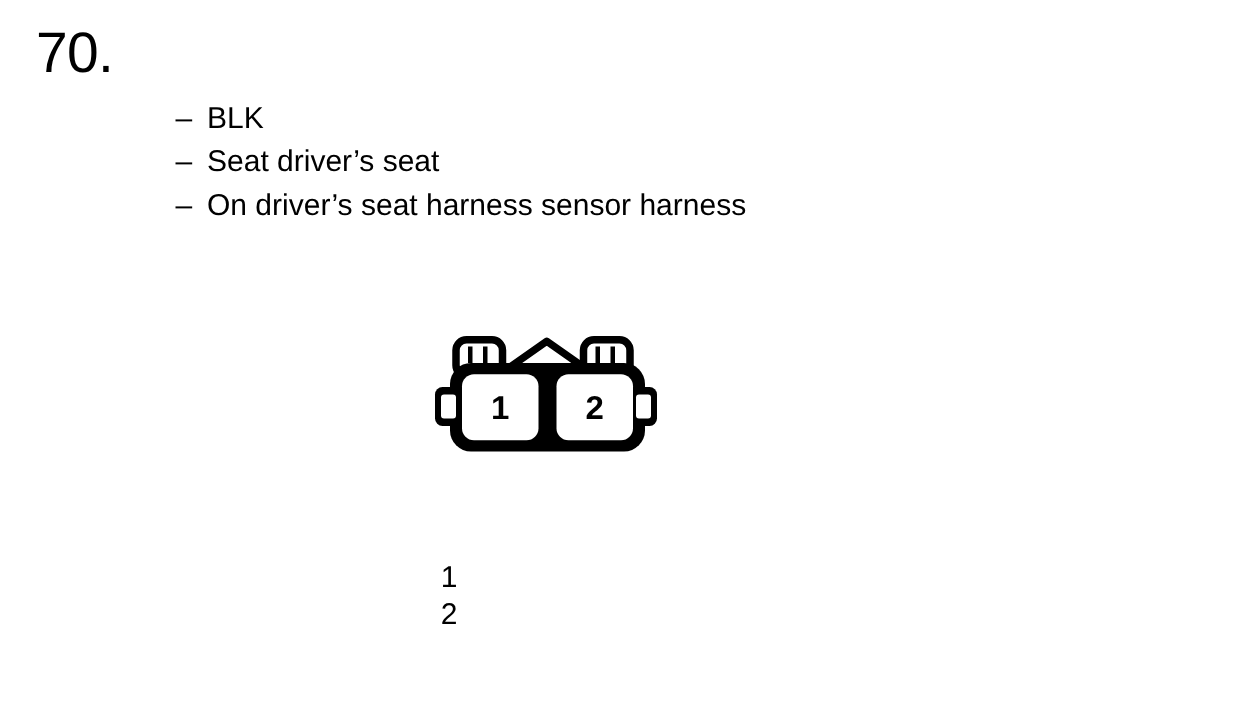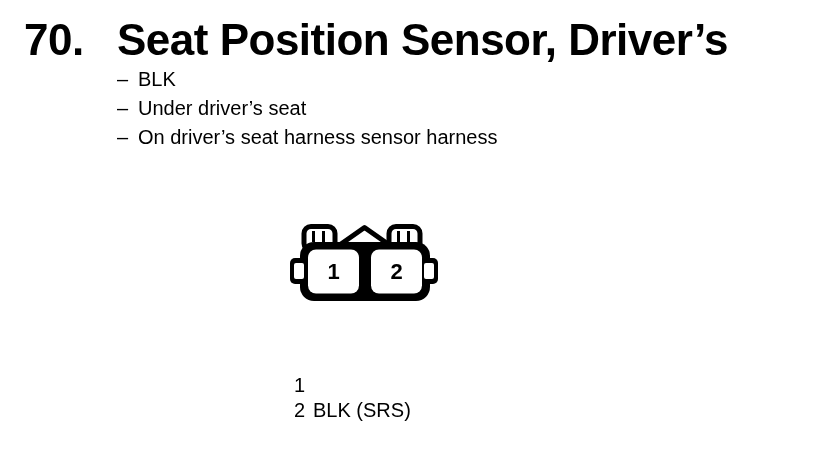--- a/index.html
+++ b/index.html
@@ -13,22 +13,22 @@
     width: 832px;
     height: 472px;
     background: #ffffff;
     overflow: hidden;
   }
   .heading {
     position: absolute;
     top: 17px;
     left: 24px;
     display: flex;
-    font-weight: bold;
-    font-size: 44px;
+    font-weight: normal;
+    font-size: 38px;
     line-height: 1.05;
     letter-spacing: -0.5px;
     white-space: nowrap;
   }
   .heading .item-number { width: 93px; }
   .notes {
     position: absolute;
     top: 65px;
     left: 117px;
     font-size: 20px;
@@ -62,31 +62,30 @@
     font-size: 22px;
   }
 </style>
 </head>
 <body>
 
 <div class="page">
 
   <div class="heading">
     <span class="item-number">70.</span>
-    <span class="title-text">Seat Position Sensor, Driver’s</span>
   </div>
 
   <div class="notes">
     <div class="note-row">
       <span class="bullet">–</span>
       <span>BLK</span>
     </div>
     <div class="note-row">
       <span class="bullet">–</span>
-      <span>Under driver’s seat</span>
+      <span>Seat driver’s seat</span>
     </div>
     <div class="note-row">
       <span class="bullet">–</span>
       <span>On driver’s seat harness sensor harness</span>
     </div>
   </div>
 
   <div class="connector-wrap">
     <svg width="152" height="82" viewBox="0 0 152 82">
 
@@ -115,17 +114,16 @@
       <text x="108.5" y="58" text-anchor="middle" fill="#000000">2</text>
     </svg>
   </div>
 
   <div class="pin-legend">
     <div class="pin-row">
       <span class="pin-num">1</span>
     </div>
     <div class="pin-row">
       <span class="pin-num">2</span>
-      <span class="pin-label">BLK (SRS)</span>
     </div>
   </div>
 
 </div>
 
 </body></html>

